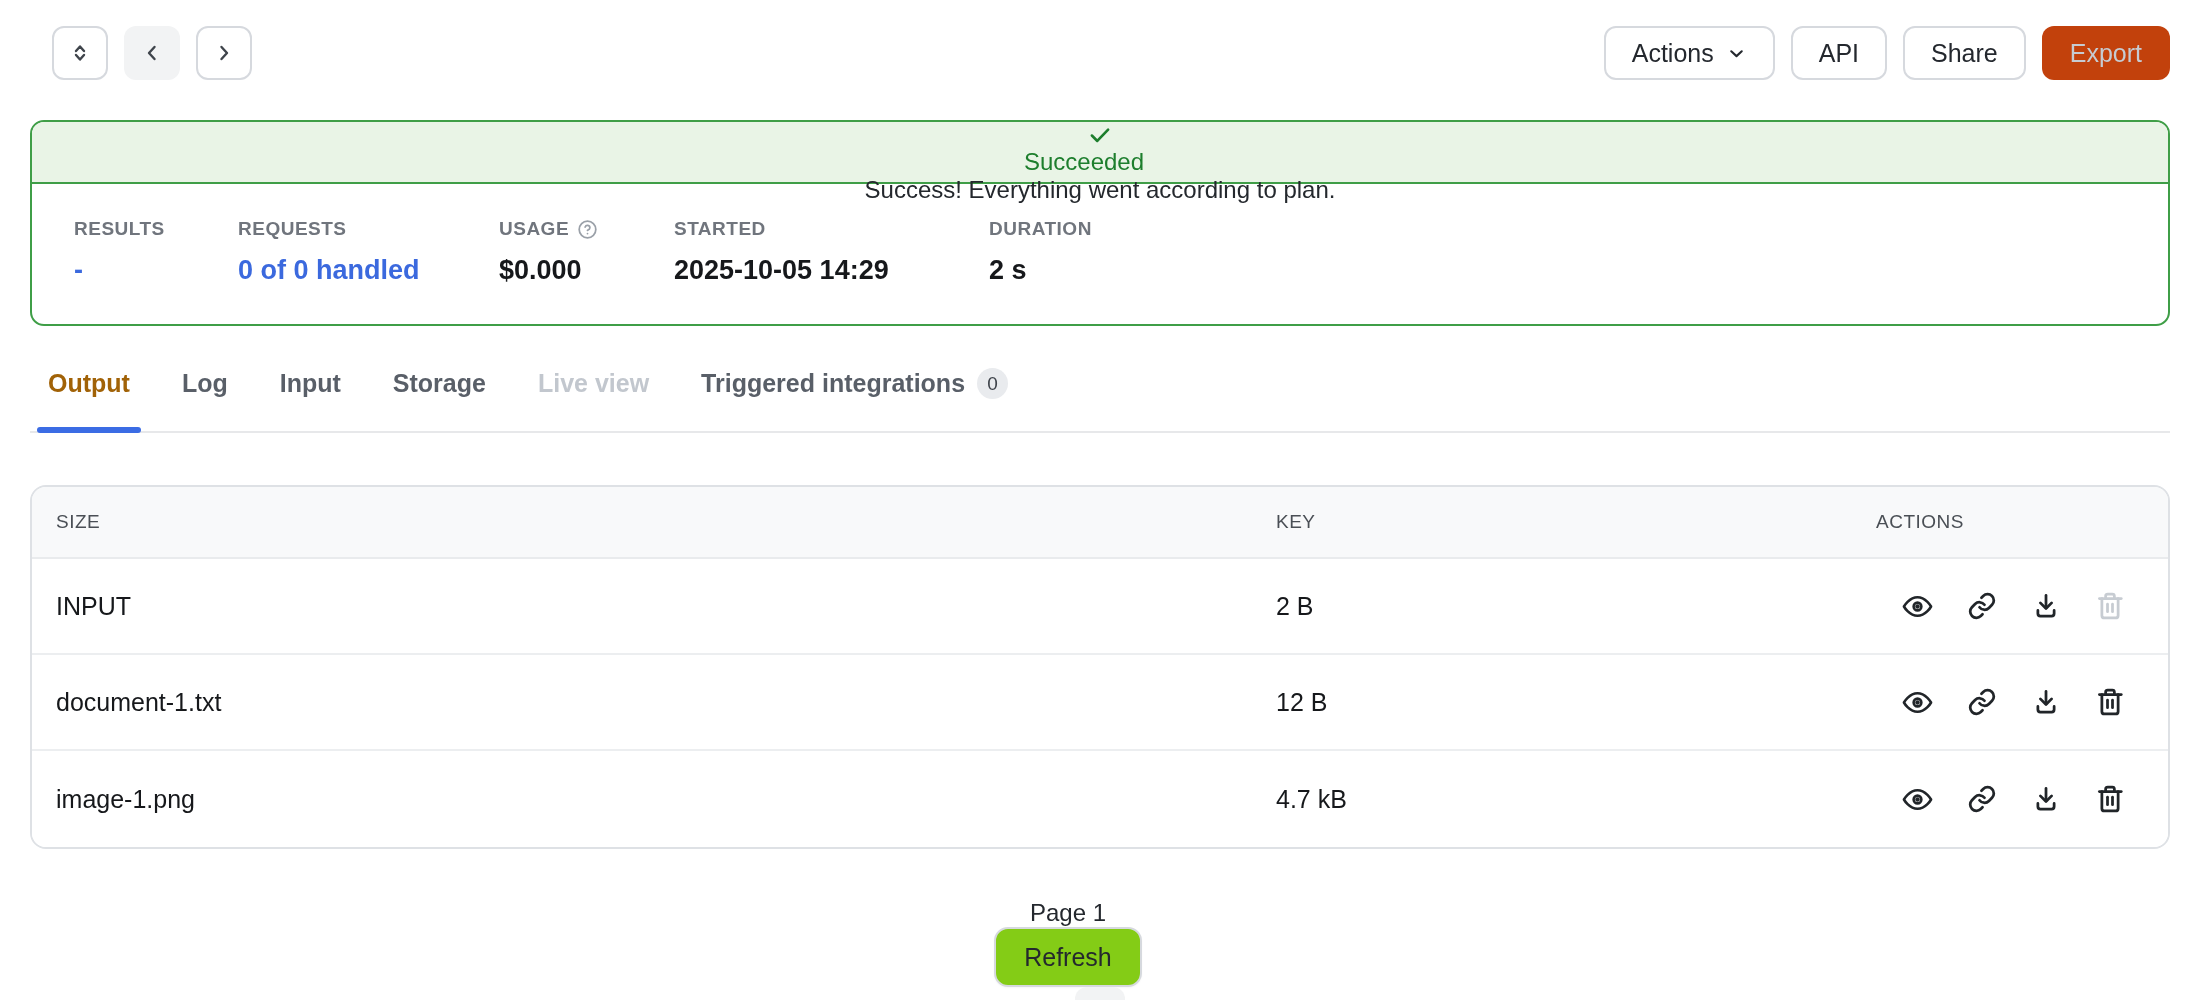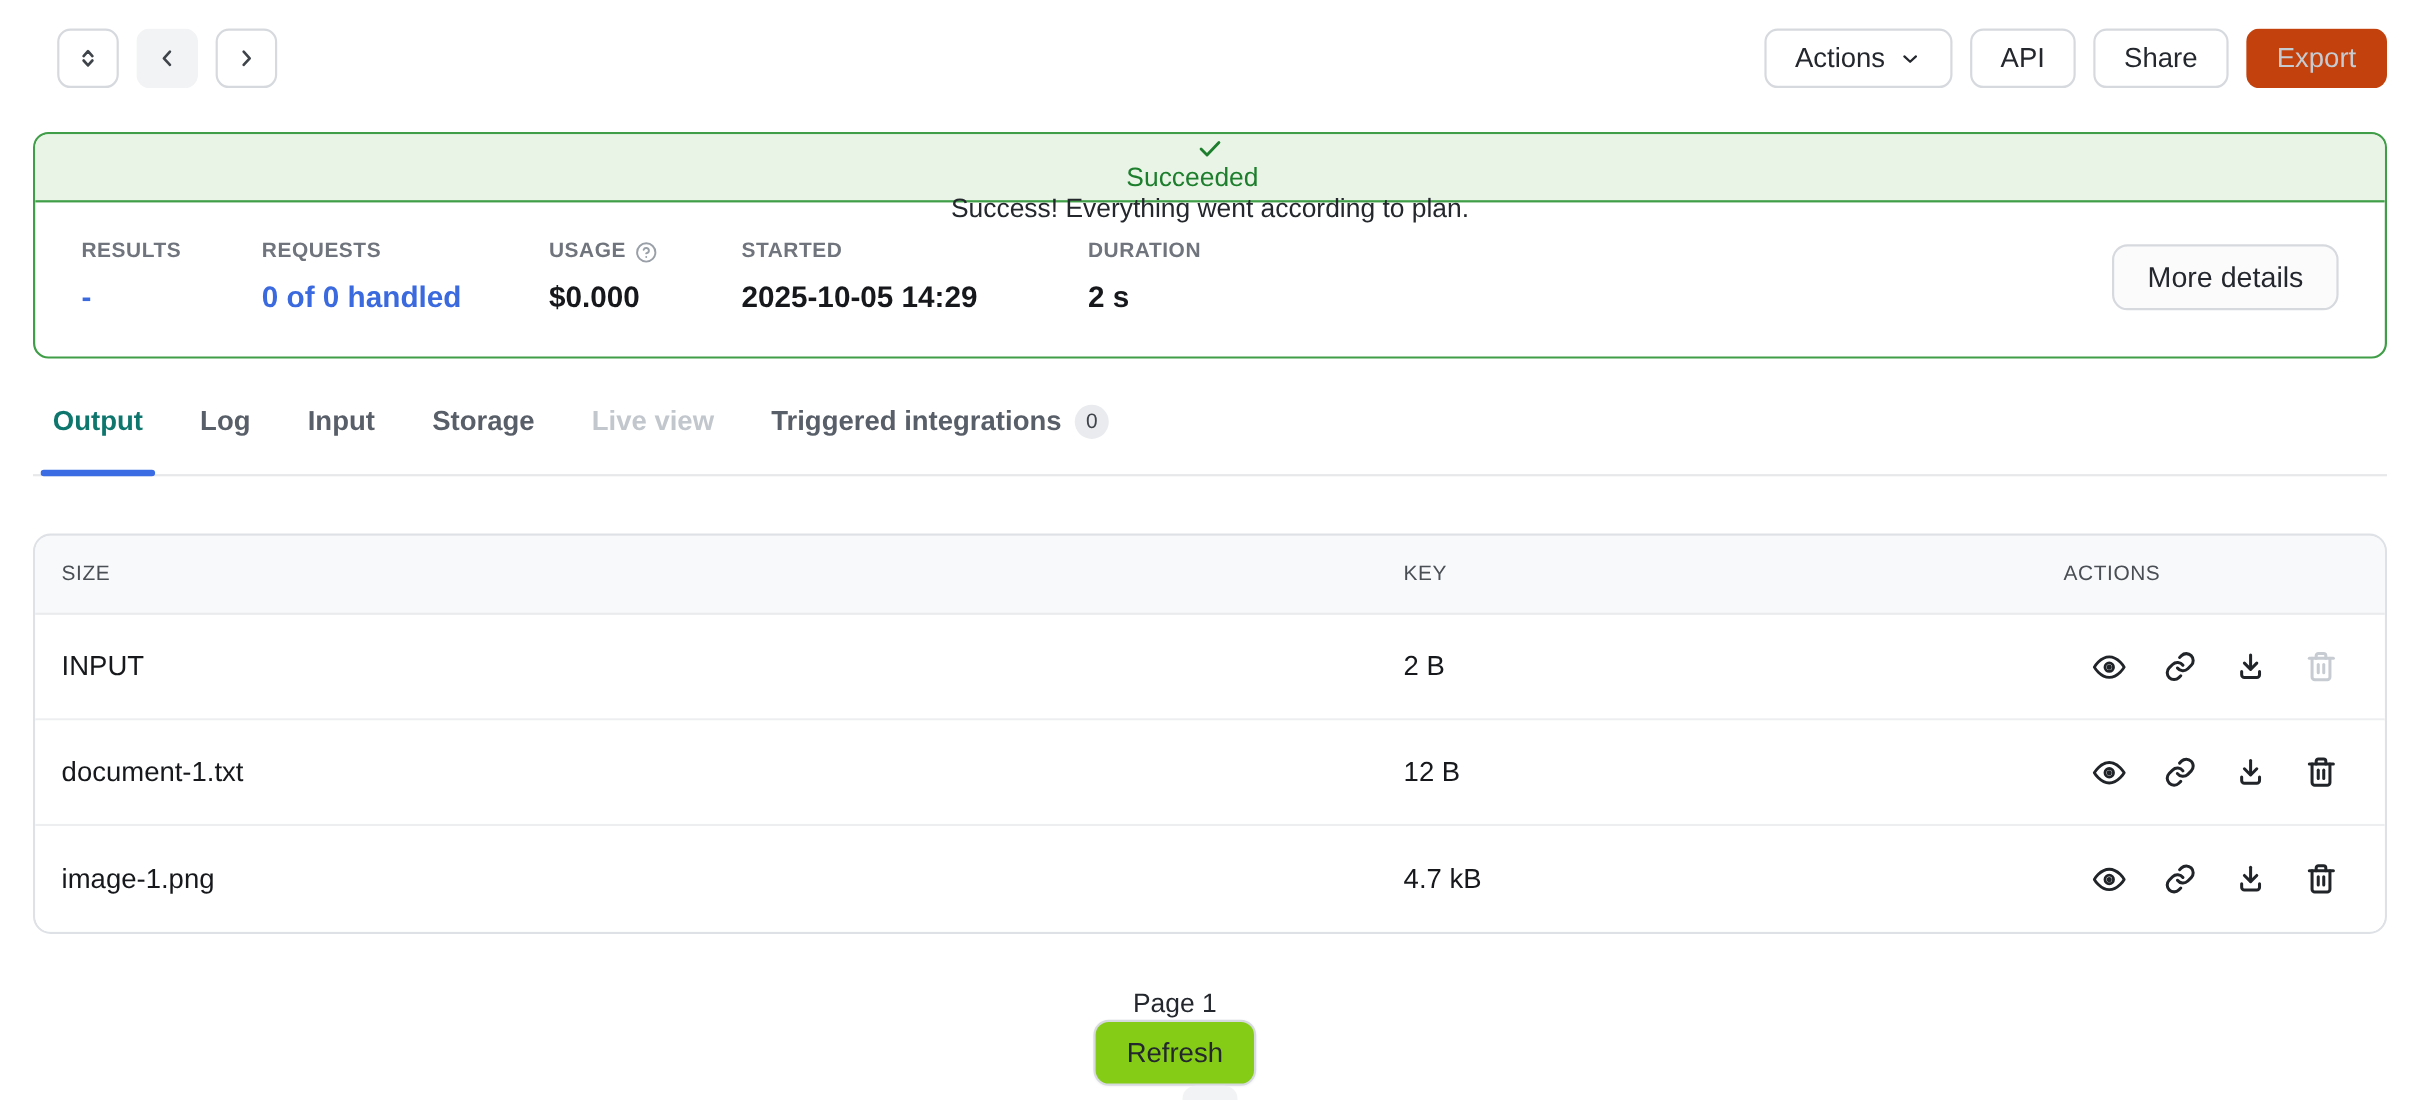--- a/index.html
+++ b/index.html
@@ -63,21 +63,21 @@
     background: #fbfbfc; border: 2px solid #d6d9de; border-radius: 14px; cursor: pointer;
     font-family: inherit; white-space: nowrap;
   }
 
   
   .tabs { margin-top: 42px; display: flex; gap: 52px; border-bottom: 2px solid #e7e8ea; padding-left: 18px; }
   .tab {
     position: relative; font-size: 25px; font-weight: 600; color: #595f68;
     padding-bottom: 32px; cursor: pointer; display: inline-flex; align-items: center; white-space: nowrap;
   }
-  .tab.active { color: #0f766e; }
+  .tab.active { color: #a16207; }
   .tab.active::after {
     content: ""; position: absolute; left: -11px; right: -11px; bottom: -2px;
     height: 6px; background: #3b6ce4; border-radius: 6px;
   }
   .tab.disabled { color: #c2c7ce; cursor: default; }
   .tab .badge {
     margin-left: 12px; min-width: 31px; height: 31px; padding: 0 9px;
     background: #e9ebee; color: #3f444b; border-radius: 999px;
     font-size: 19px; font-weight: 500; display: inline-flex; align-items: center; justify-content: center;
   }
@@ -184,21 +184,20 @@
         </div>
         <div class="stat">
           <span class="stat-label">STARTED</span>
           <span class="stat-value">2025-10-05 14:29</span>
         </div>
         <div class="stat">
           <span class="stat-label">DURATION</span>
           <span class="stat-value">2 s</span>
         </div>
       </div>
-      <button class="more-btn">More details</button>
     </div>
   </section>
 
   <nav class="tabs">
     <span class="tab active">Output</span>
     <span class="tab">Log</span>
     <span class="tab">Input</span>
     <span class="tab">Storage</span>
     <span class="tab disabled">Live view</span>
     <span class="tab">

